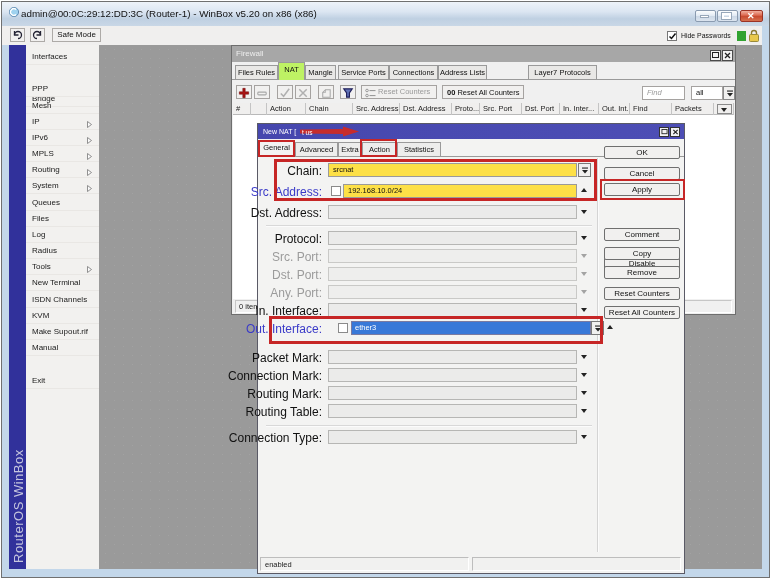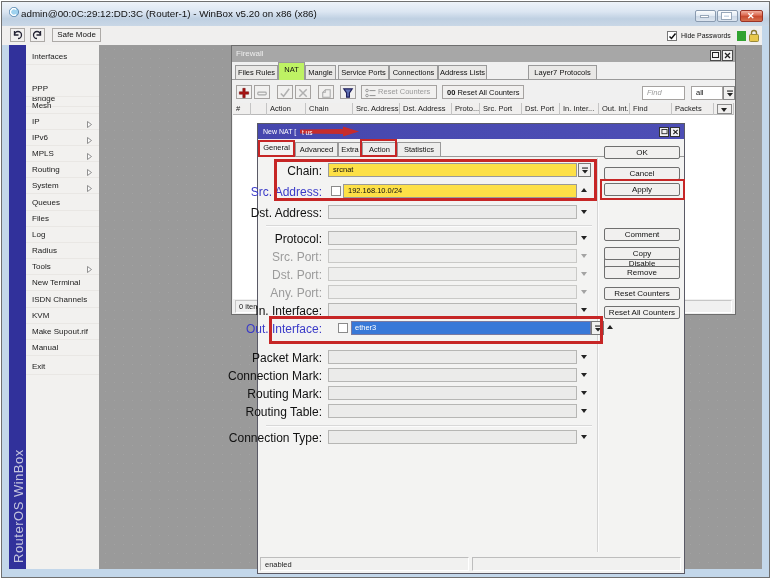--- a/index.html
+++ b/index.html
@@ -154,21 +154,21 @@
     <div class="mitem" style="top: 182px;">Log</div>
     <div class="mitem" style="top: 198px;">Radius</div>
     <div class="mitem" style="top: 214px;">Tools<div class="marrow"><svg width="5" height="7" viewBox="0 0 5 7">
           <path d="M0.5 0.5 L4.5 3.5 L0.5 6.5 Z" fill="#fafafa" stroke="#777" stroke-width="0.8"></path>
         </svg></div></div>
     <div class="mitem" style="top: 230px;">New Terminal</div>
     <div class="mitem" style="top: 247px;">ISDN Channels</div>
     <div class="mitem" style="top: 263px;">KVM</div>
     <div class="mitem" style="top: 279px;">Make Supout.rif</div>
     <div class="mitem" style="top: 295px;">Manual</div>
-    <div class="mitem" style="top: 314px;">Exit</div>
+    <div class="mitem" style="top: 328px;">Exit</div>
   </div>
 
 <div class="abs" id="fw"></div>
 <div class="abs" id="fw-title">Firewall</div>
 <div class="abs fwbtn" id="fw-b1">
     <svg width="7" height="7" viewBox="0 0 7 7" style="display:block;margin:1px auto 0">
       <rect x="0.5" y="0.5" width="6" height="5" fill="none" stroke="#222" stroke-width="1"></rect>
     </svg>
   </div>
 <div class="abs fwbtn" id="fw-b2">

